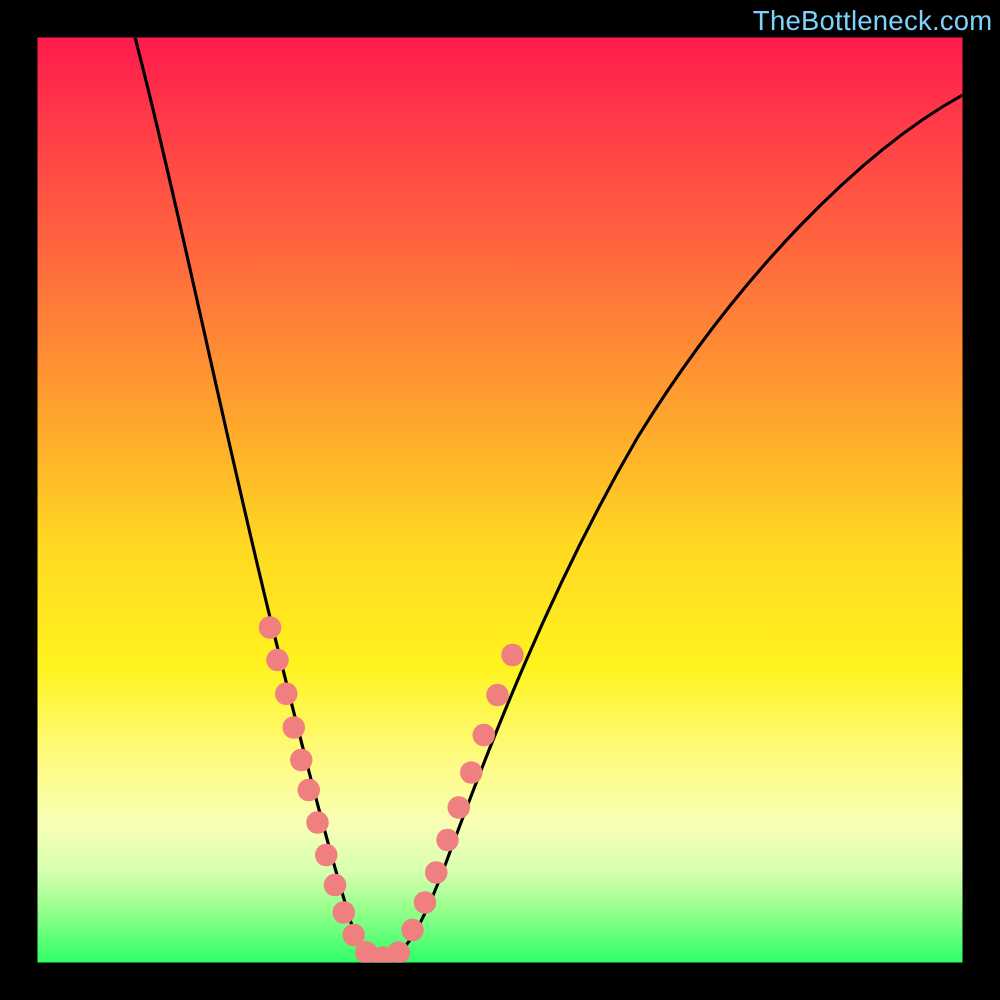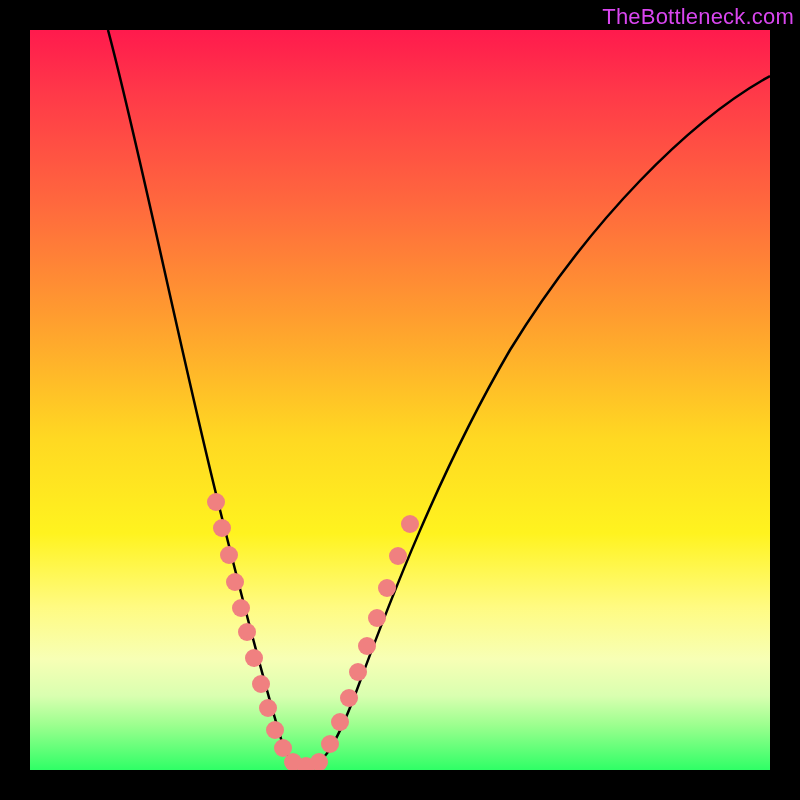--- a/index.html
+++ b/index.html
@@ -37,21 +37,21 @@
       #f7ffb5 85%,
       #d9ffb0 90%,
       #9bff8e 94%,
       #2fff66 100%);
   }
   .watermark {
     position: absolute;
     right: 6px;
     top: 4px;
     font-size: 22px;
-    color: #d946ef;
+    color: #7dd3fc;
     letter-spacing: 0.2px;
     pointer-events: none;
     user-select: none;
   }
   svg.curve {
     position: absolute;
     left: 0;
     top: 0;
     width: 740px;
     height: 740px;

